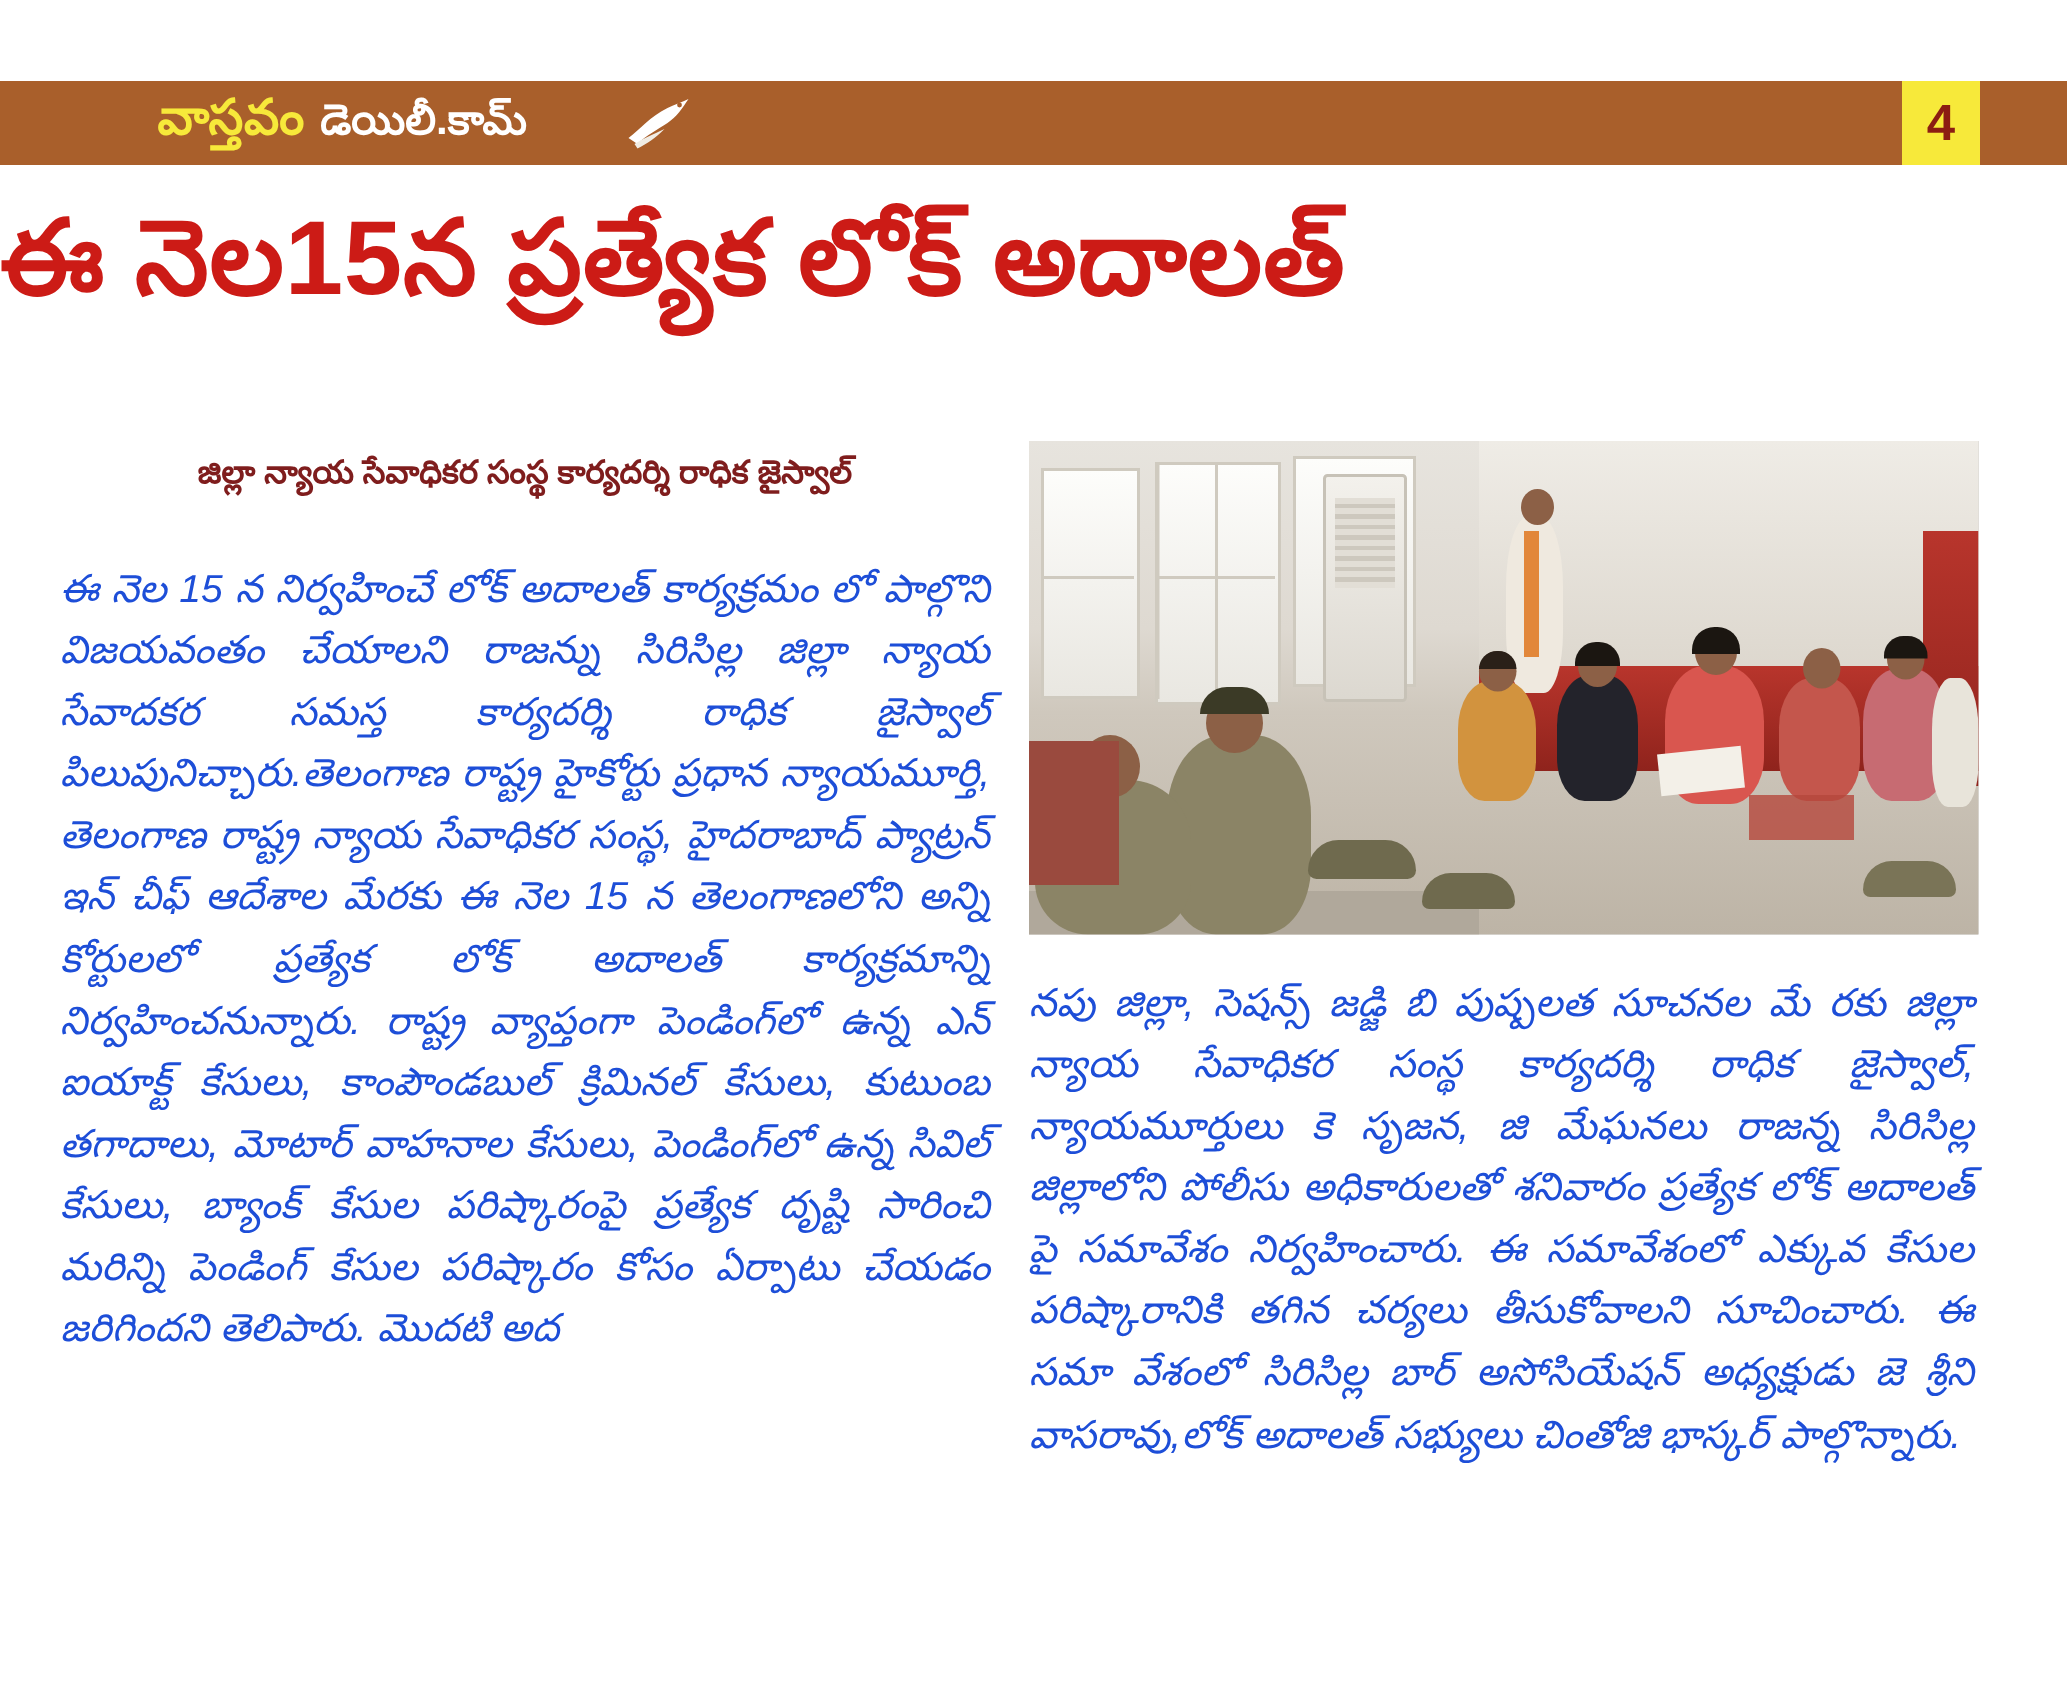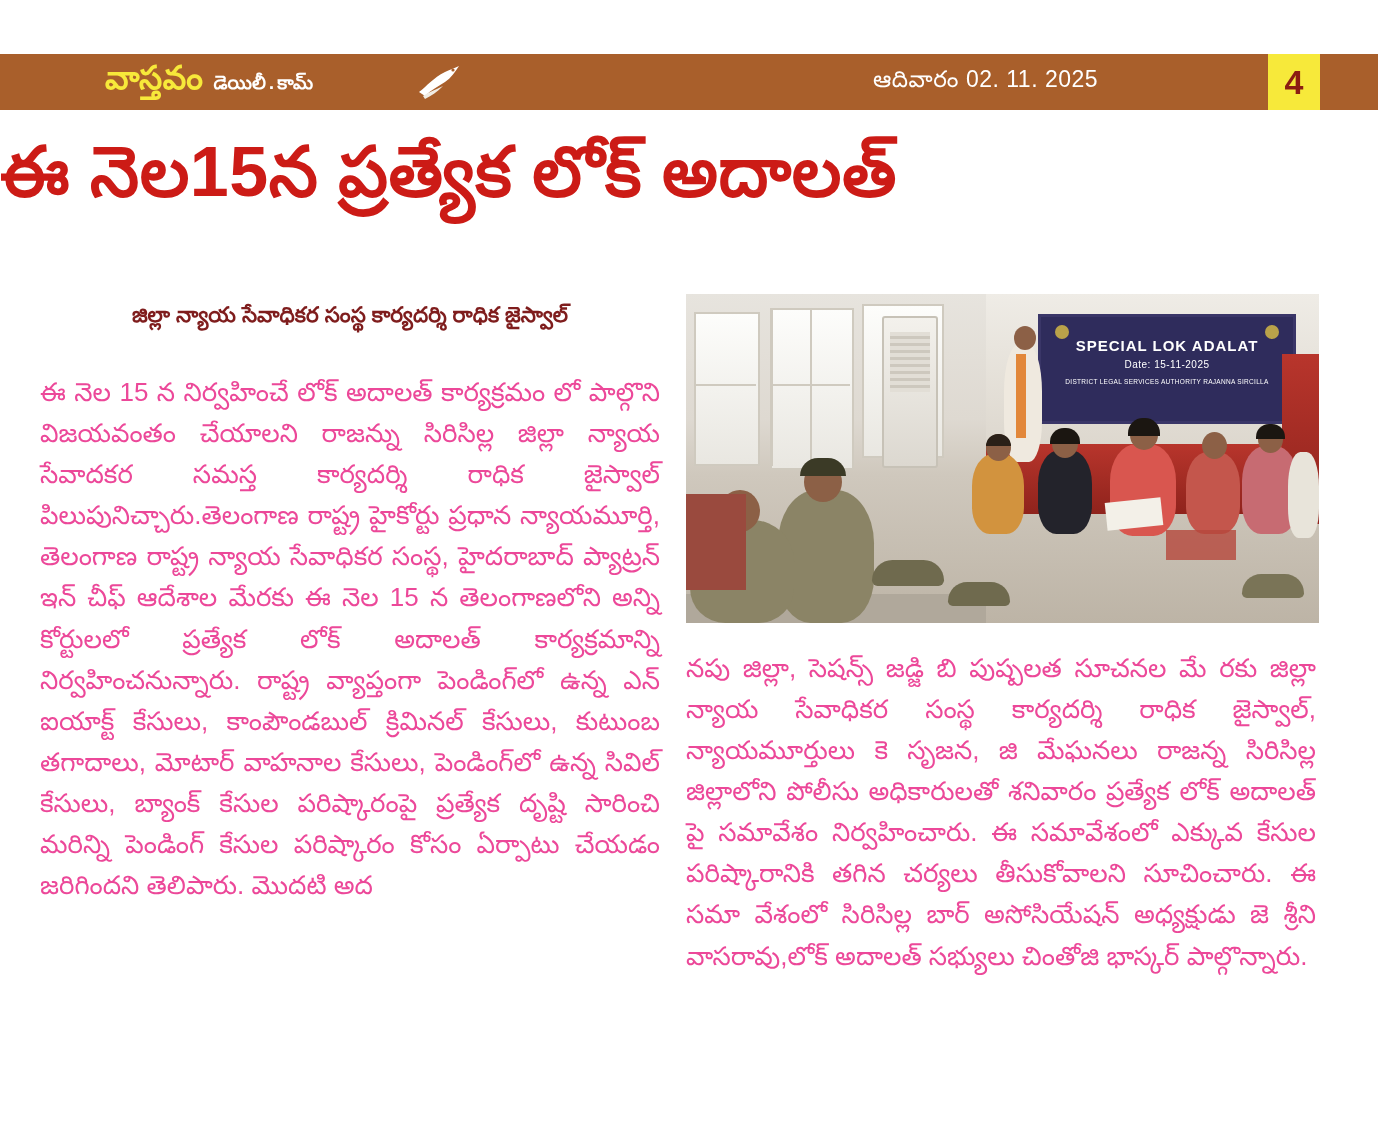--- a/index.html
+++ b/index.html
@@ -41,22 +41,22 @@
     white-space: nowrap;
   }
   .brand-main {
     font-family: "Liberation Sans", sans-serif;
     font-size: 33px;
     font-weight: bold;
     color: #f7e93a;
     letter-spacing: 0.5px;
   }
   .brand-sub {
-    font-family: Liberation Mono, monospace;
-    font-size: 19px;
+    font-family: Liberation Sans, sans-serif;
+    font-size: 28px;
     font-weight: bold;
     color: #ffffff;
     margin-left: 10px;
   }
   .brand-bird {
     position: absolute;
     left: 415px;
     top: 50%;
     transform: translateY(-50%);
     width: 46px;
@@ -119,25 +119,26 @@
   }
   .byline {
     font-size: 23px;
     font-weight: bold;
     color: #111111;
     text-align: center;
     margin: 0 0 44px 0;
   }
   .body-text {
     font-size: 26px;
-    color: #ec4899;
+    color: #1d4ed8;
     line-height: 1.58;
     text-align: justify;
     text-justify: inter-word;
     margin: 0;
+    font-style: italic;
   }
 
   
   .photo-wrap {
     position: absolute;
     left: 686px;
     top: 294px;
     width: 633px;
     height: 329px;
     overflow: hidden;
@@ -268,21 +269,20 @@
   <div class="masthead-inner">
     <div class="brand">
       <span class="brand-main">వాస్తవం</span>
       <span class="brand-sub">డెయిలీ.కామ్</span>
     </div>
     <svg class="brand-bird" viewBox="0 0 46 40">
       <path d="M4 30 C12 24 18 16 30 10 C34 8 40 6 44 4 C40 10 36 16 30 20 C24 24 16 28 10 34 Z" fill="#ffffff"></path>
       <path d="M8 34 C14 30 20 28 28 24 C22 30 16 34 10 37 Z" fill="#f0ece4"></path>
       <circle cx="38" cy="8" r="1.6" fill="#a95f2b"></circle>
     </svg>
-    <div class="date-line">ఆదివారం  02. 11. 2025</div>
     <div class="page-number-box">
       <span>4</span>
     </div>
   </div>
 </div>
 
 <div class="headline">ఈ నెల15న ప్రత్యేక లోక్ అదాలత్</div>
 
 <div class="left-col">
   <p class="kicker">జిల్లా న్యాయ సేవాధికర సంస్థ కార్యదర్శి రాధిక జైస్వాల్</p>
@@ -296,28 +296,20 @@
     <div class="ph-window ph-w1"></div>
     <div class="ph-window ph-w2"></div>
     <div class="ph-window ph-w3"></div>
     <div class="ph-mullion" style="left:84px;top:14px;width:3px;height:158px;"></div>
     <div class="ph-mullion" style="left:124px;top:14px;width:2px;height:158px;"></div>
     <div class="ph-mullion" style="left:8px;top:90px;width:62px;height:2px;"></div>
     <div class="ph-mullion" style="left:84px;top:90px;width:80px;height:2px;"></div>
 
     <div class="ph-ac"></div>
 
-    <div class="ph-banner">
-      <div class="ph-emblem l"></div>
-      <div class="ph-emblem r"></div>
-      <div class="bt">SPECIAL LOK ADALAT</div>
-      <div class="bd">Date: 15-11-2025</div>
-      <div class="bs">DISTRICT LEGAL SERVICES AUTHORITY
-RAJANNA SIRCILLA</div>
-    </div>
 
     <div class="ph-curtain"></div>
     <div class="ph-curtain2"></div>
     <div class="ph-floor"></div>
 
     <div class="p" style="left:318px;top:50px;width:38px;height:118px;background:#efe9df;"></div>
     <div class="head" style="left:328px;top:32px;width:22px;height:24px;"></div>
     <div style="position:absolute;left:330px;top:60px;width:10px;height:84px;background:#e2873a;"></div>
 
     <div class="p" style="left:286px;top:160px;width:52px;height:80px;background:#d2933e;"></div>

